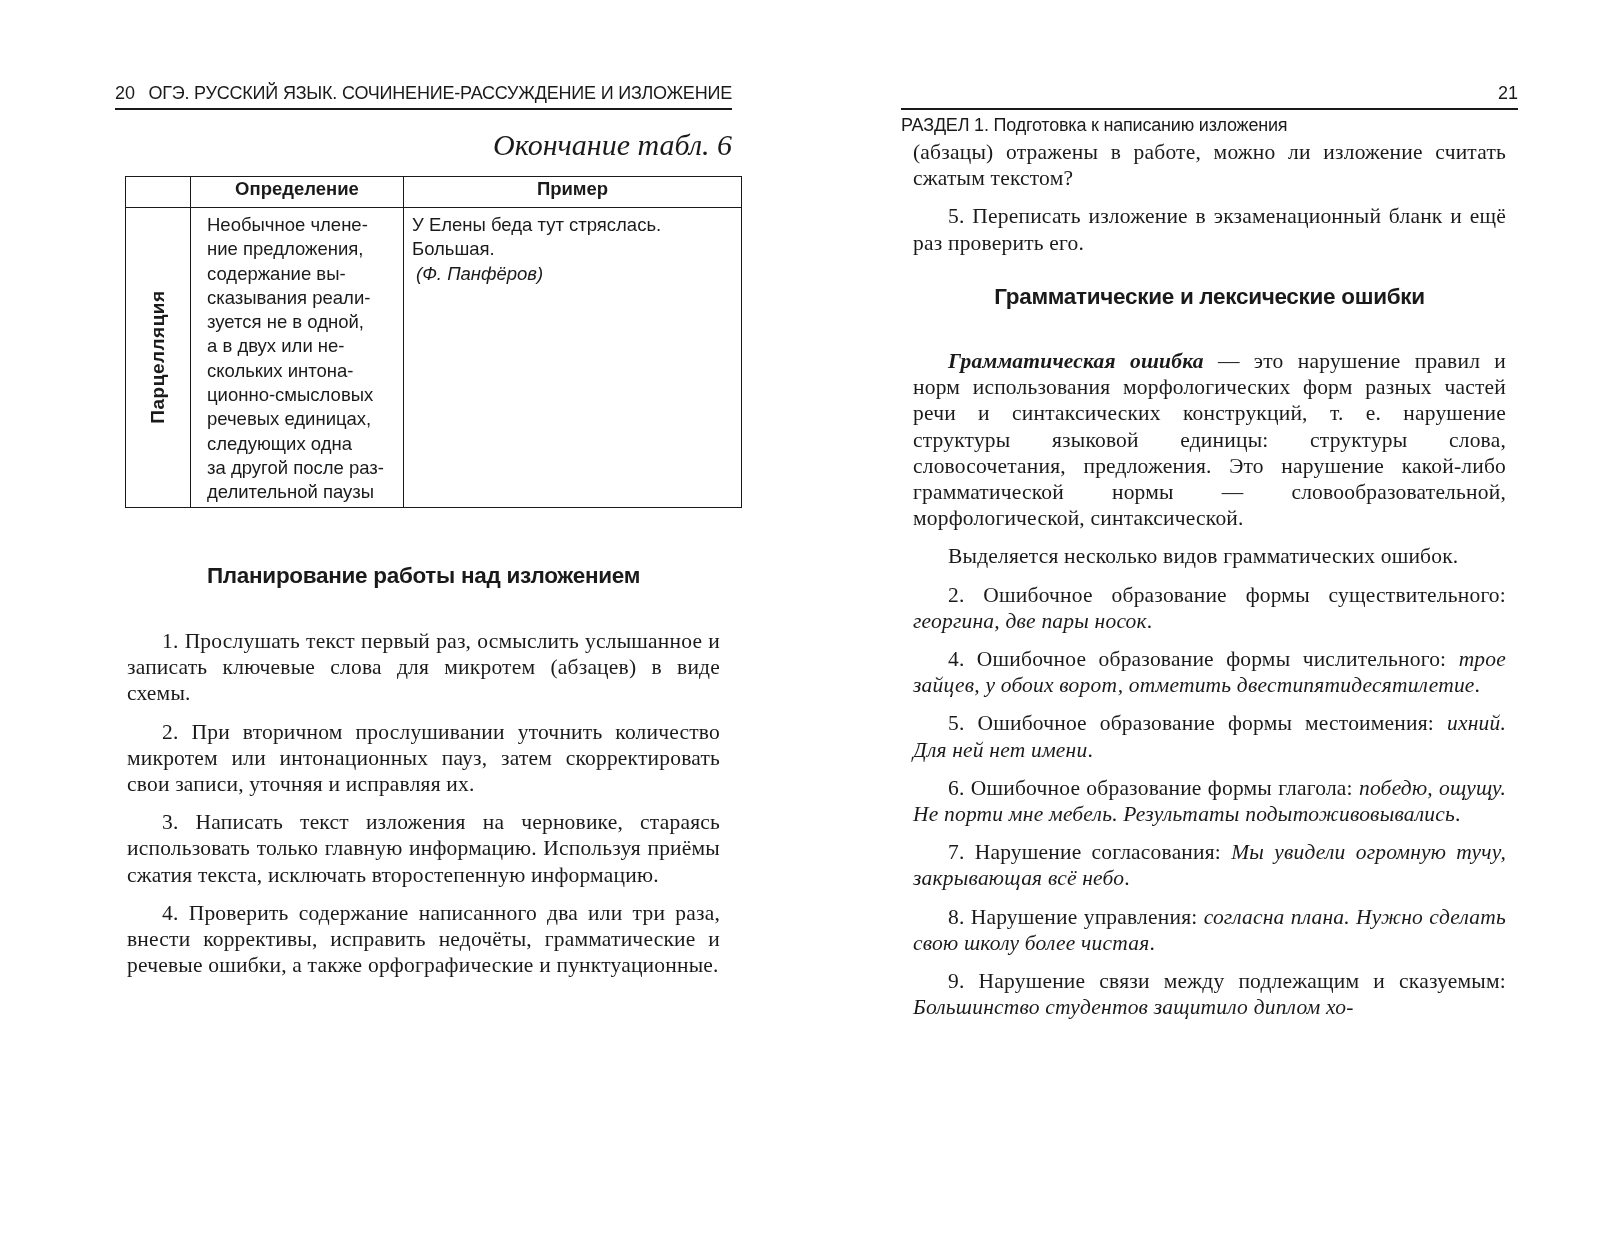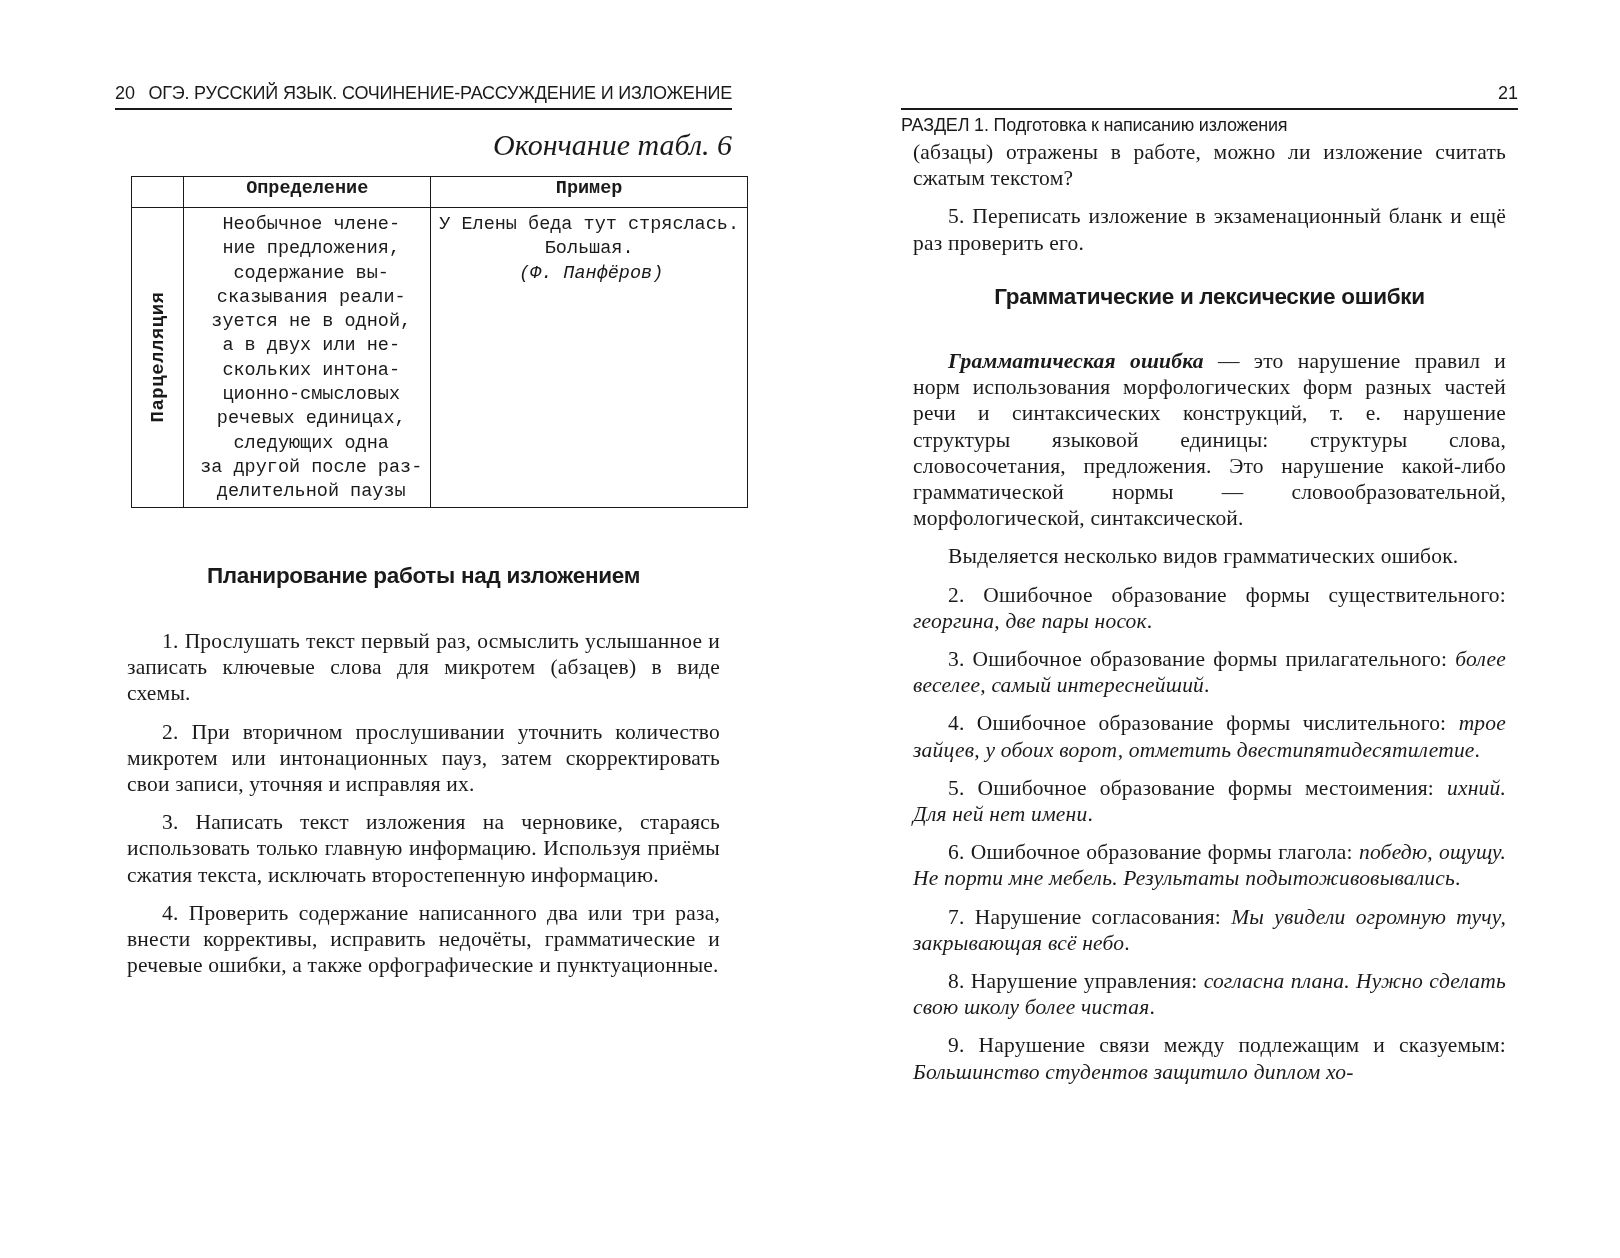--- a/index.html
+++ b/index.html
@@ -24,25 +24,25 @@
   .body-text p { margin: 12px; text-indent: 35px; }
   .body-text p.noindent { text-indent: 0; }
   em { font-style: italic; }
   .bold-it { font-weight: bold; font-style: italic; }
 
   .table-caption {
     position: absolute; top: 128px; right: 0;
     font-family: "Liberation Serif", serif; font-style: italic; font-size: 30px;
   }
   table.def-table {
-    position: absolute; top: 176px; left: 16px; width: 617px;
+    position: absolute; top: 176px; left: 10px; width: 617px;
     border-collapse: collapse;
-    font-family: Liberation Mono, monospace; font-size: 18.5px; line-height: 24.3px;
+    font-family: Liberation Sans, sans-serif; font-size: 18.5px; line-height: 24.3px;
   }
-  table.def-table th, table.def-table td { border: 1.5px solid #1a1a1a; vertical-align: top; text-align: center; }
+  table.def-table th, table.def-table td { border: 1.5px solid #1a1a1a; vertical-align: top; }
   table.def-table th { font-weight: bold; height: 30px; padding: 0; text-align: center; font-size: 18.5px; }
   .col-term { width: 62px; }
   .col-def { width: 212px; }
   td.term-cell { position: relative; }
   td.term-cell .vert {
     position: absolute; left: 50%; top: 50%;
     transform: translate(-50%, -50%) rotate(-90deg);
     white-space: nowrap; font-weight: bold; font-size: 19px; letter-spacing: 0.5px;
   }
   td.def-cell { padding: 5px 8px 2px 16px; height: 290px; }
@@ -130,21 +130,20 @@
     <p>5. Переписать изложение в экзаменационный бланк и ещё раз проверить его.</p>
   </div>
 
   <div class="section-heading">Грамматические и лексические ошибки</div>
 
   <div class="body-block body-text">
     <p><span class="bold-it">Грамматическая ошибка</span><span> — это нарушение правил и норм использования морфологических форм разных частей речи и синтаксических конструкций, т. е. нарушение структуры языковой единицы: структуры слова, словосочетания, предложения. Это нарушение какой-либо грамматической нормы — словообразовательной, морфологической, синтаксической.</span></p>
     <p>Выделяется несколько видов грамматических ошибок.</p>
 
     <p><span>2. Ошибочное образование формы существительного: </span><em>георгина, две пары носок</em><span>.</span></p>
-    <p><span>3. Ошибочное образование формы прилагательного: </span><em>более веселее, самый интереснейший</em><span>.</span></p>
     <p><span>4. Ошибочное образование формы числительного: </span><em>трое зайцев, у обоих ворот, отметить двестипятидесятилетие</em><span>.</span></p>
     <p><span>5. Ошибочное образование формы местоимения: </span><em>ихний. Для ней нет имени</em><span>.</span></p>
     <p><span>6. Ошибочное образование формы глагола: </span><em>победю, ощущу. Не порти мне мебель. Результаты подытоживовывались</em><span>.</span></p>
     <p><span>7. Нарушение согласования: </span><em>Мы увидели огромную тучу, закрывающая всё небо</em><span>.</span></p>
     <p><span>8. Нарушение управления: </span><em>согласна плана. Нужно сделать свою школу более чистая</em><span>.</span></p>
     <p><span>9. Нарушение связи между подлежащим и сказуемым: </span><em>Большинство студентов защитило диплом хо-</em><span></span></p>
   </div>
 </div>
 
 </body></html>

